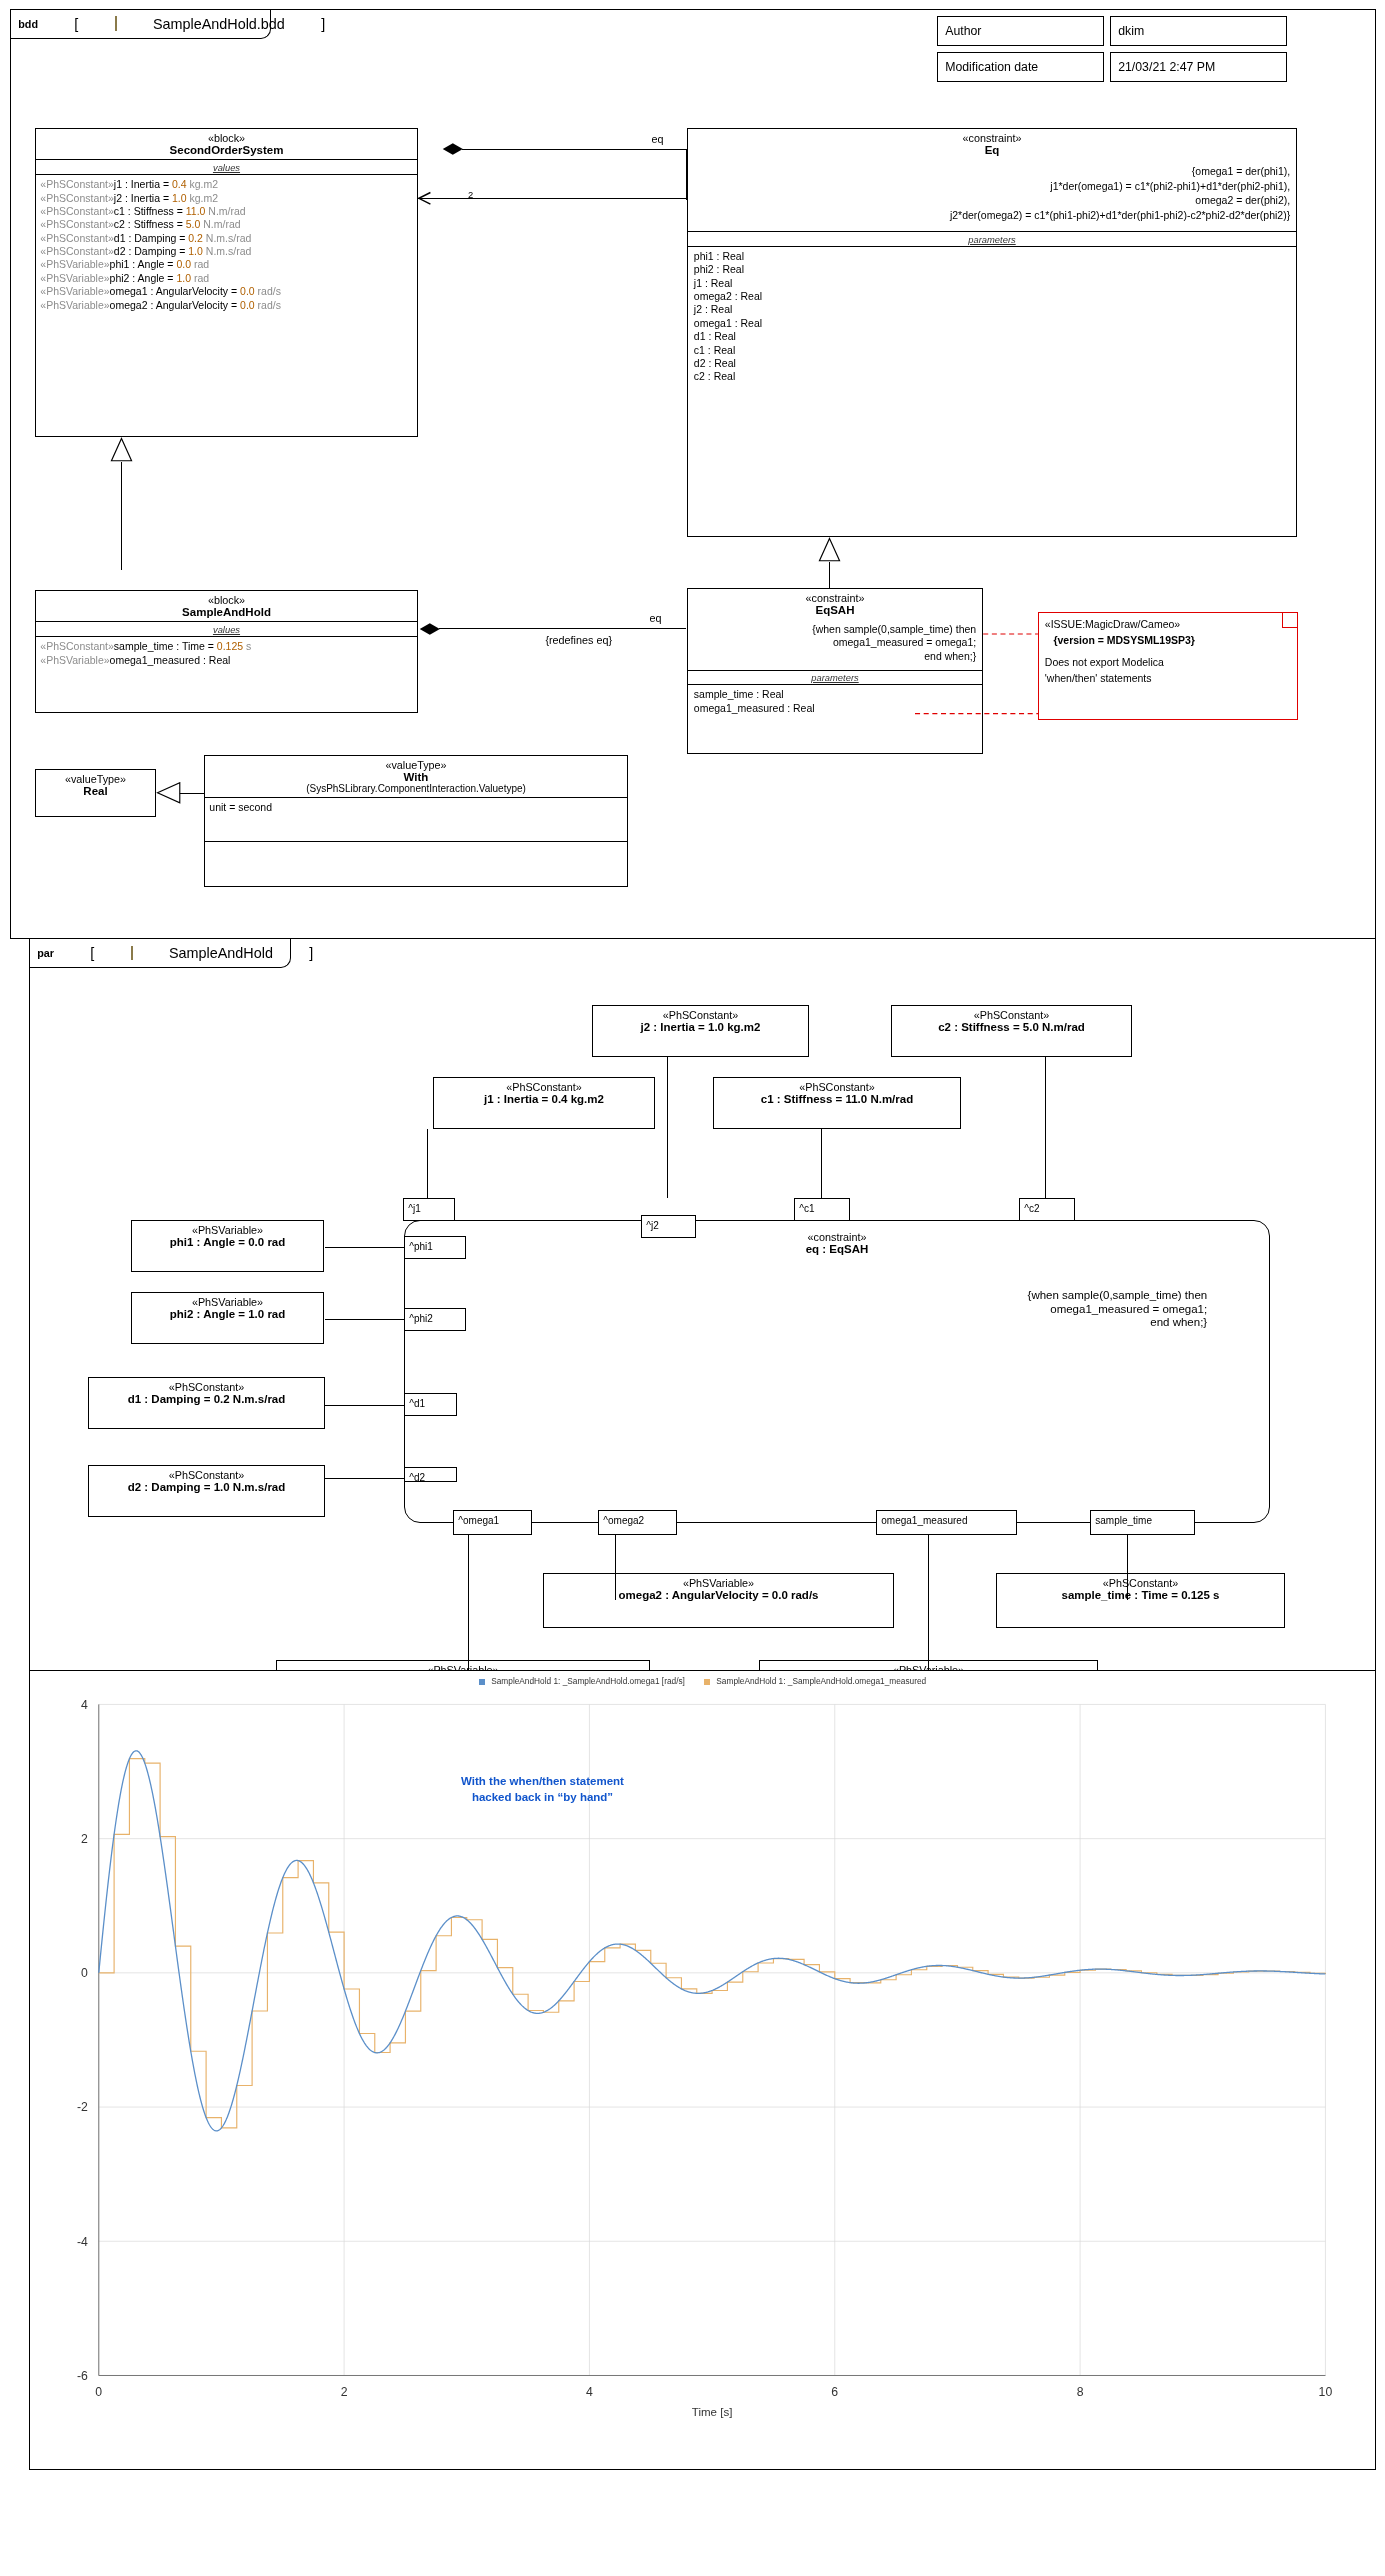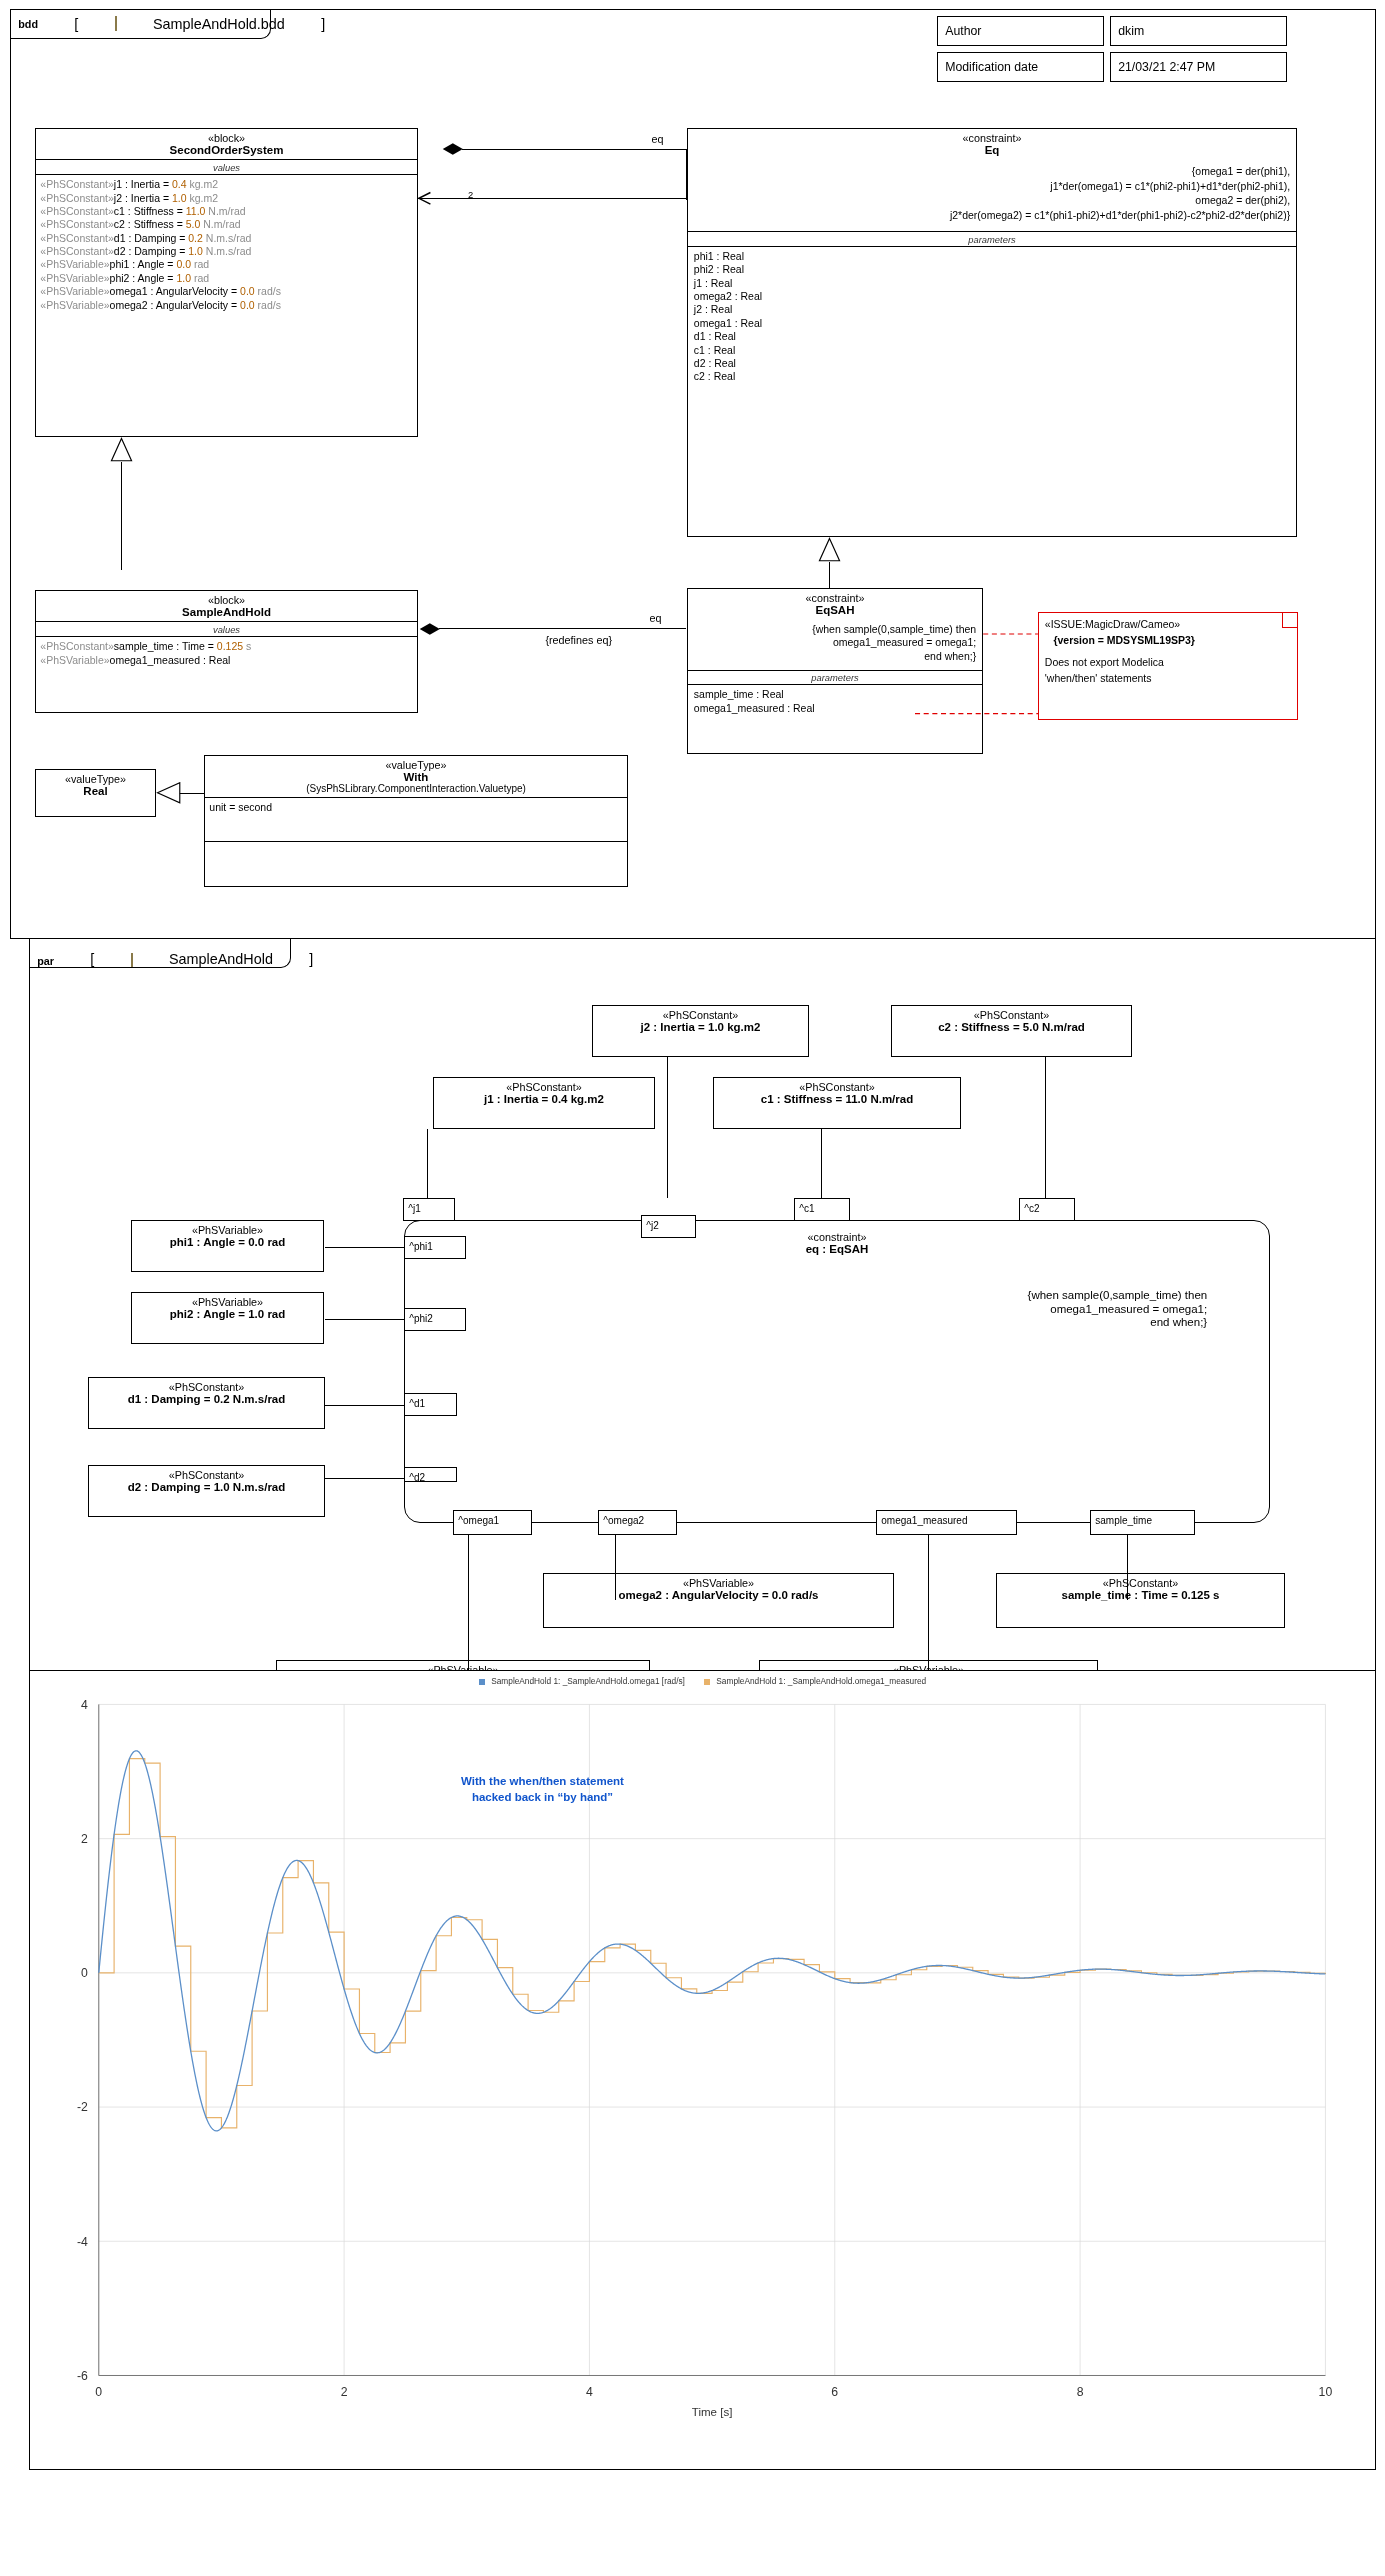--- a/index.html
+++ b/index.html
@@ -15,21 +15,21 @@
   .frame-tab .brk{font-weight:normal;margin:0 4.3px;}
   .tabicon{display:inline-block;width:14.4px;height:14.4px;border:1.1px solid #8a7a4a;background:
       repeating-linear-gradient(45deg,#e8d9a8 0 2.9px,#f5ecd0 2.9px 5.8px);margin-right:4.3px;box-sizing:border-box;}
 
   
   .box{position:absolute;border:1.1px solid #000;background:#fff;box-sizing:border-box;}
   .boxhdr{text-align:center;padding:2.9px 2.9px 3.6px 2.9px;}
   .kw{font-size:10.8px;}
   .nm{font-weight:bold;font-size:11.5px;}
   .sep{border-top:1.1px solid #000;}
-  .cmp{text-align:center;font-style:italic;font-size:9.4px;color:#333;padding:1.4px 0;}
+  .cmp{text-align:center;font-style:italic;font-size:9.4px;color:#333;padding:1.4px 0;text-decoration:underline;}
   .row{font-size:10.5px;padding:0.7px 4.3px;white-space:nowrap;}
   .g{color:#8c8c8c;}
   .or{color:#b06000;}
   .cw{color:#000;}
   .eqtxt{font-size:10.5px;text-align:right;padding:1.4px 5.8px;white-space:nowrap;}
   .ctxt{font-size:10.5px;text-align:right;padding:0.7px 5.8px;white-space:nowrap;}
   .prm{font-size:10.5px;padding:0.7px 5.8px;}
 
   
   .ln{position:absolute;background:#000;}
@@ -227,21 +227,21 @@
     </div>
     <div class="sep"></div>
     <div style="padding-top:2.2px;">
       <div class="row"><span class="cw">unit = second</span></div>
     </div>
   </div>
   <div class="cmp" style="position:absolute;left:498px;top:860px;width:115px;">«valueType»</div>
   <div class="box" style="left:204px;top:842px;width:424px;height:45px;border-top:none;"></div>
 
   <div class="frame" style="left:29px;top:938px;width:1347px;height:817px;">
-    <div class="frame-tab" style="width:261px;align-items:flex-end;">
+    <div class="frame-tab" style="width:261px;">
       <span class="kw">par</span>
       <span class="brk">[</span>
       <span class="tabicon"></span>
       <span style="font-weight:normal;">SampleAndHold</span>
       <span class="brk">]</span>
     </div>
   </div>
 
   <div class="box" style="left:592px;top:1005px;width:217px;height:52px;">
     <div class="boxhdr">

